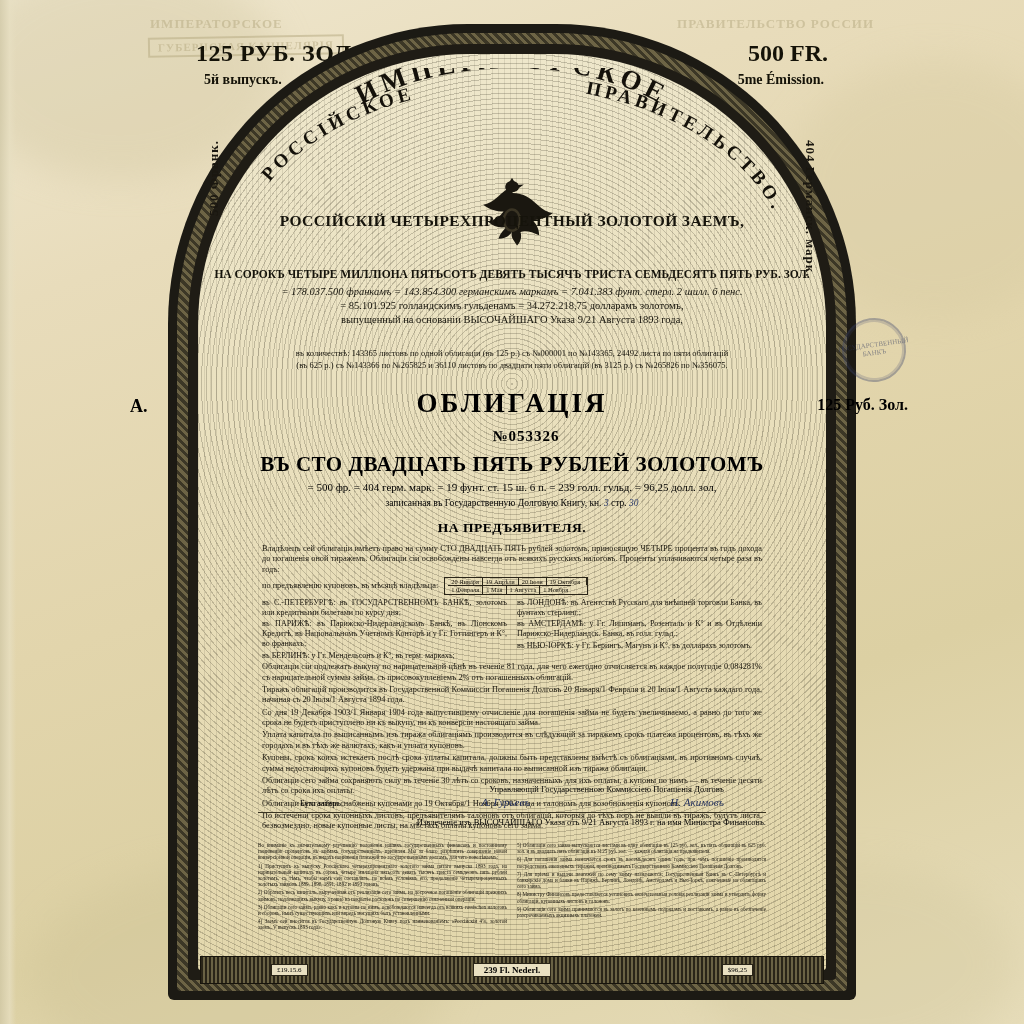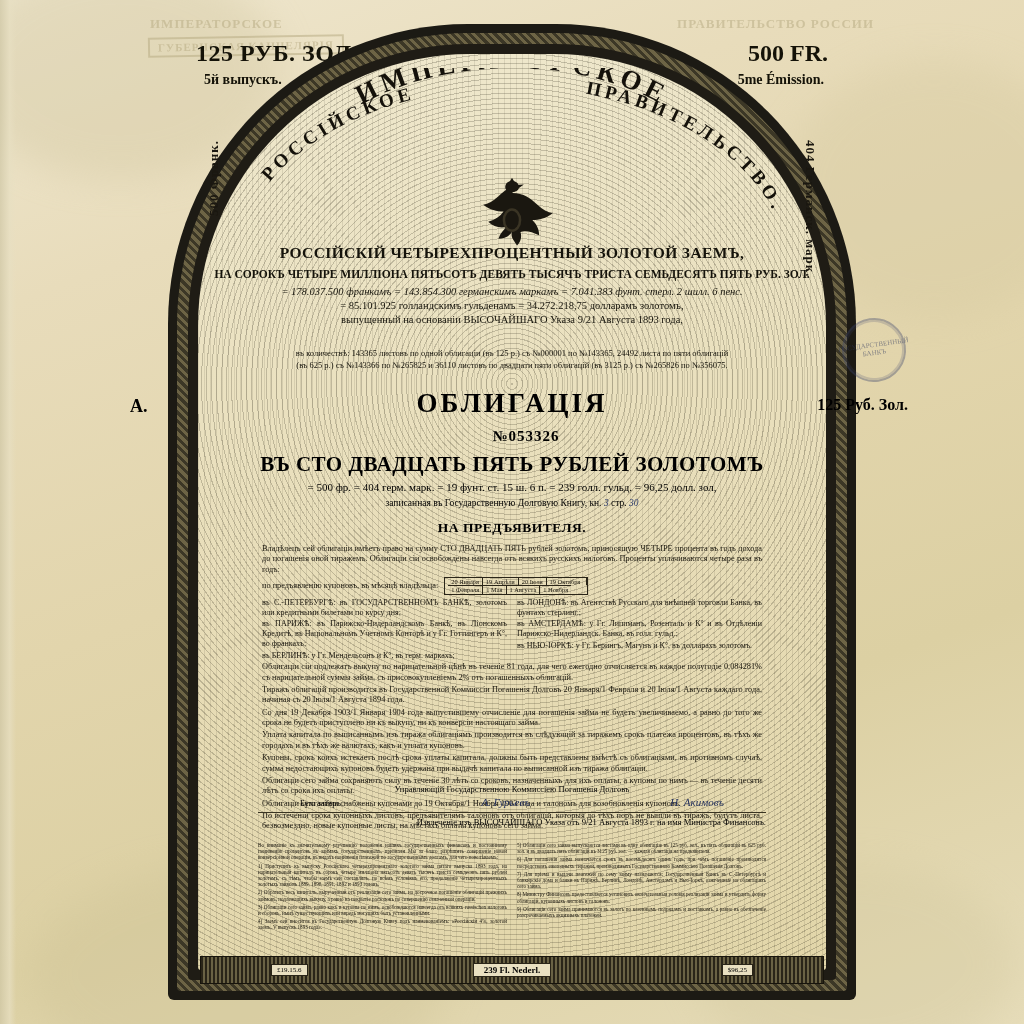--- a/index.html
+++ b/index.html
@@ -88,21 +88,21 @@
   .arc-title svg{display:block;margin:0 auto;}
 
   
   .eagle{
     position:absolute;left:50%;top:152px;transform:translateX(-50%);
     width:86px;height:78px;
   }
 
   
   .hdr{position:absolute;left:96px;right:96px;text-align:center;color:#15130b;}
-  .l1{top:212px;font-size:15.5px;font-weight:bold;letter-spacing:.4px;margin-top:32px;}
+  .l1{top:212px;font-size:15.5px;font-weight:bold;letter-spacing:.4px;}
   .l2{top:238px;font-size:20px;font-weight:bold;letter-spacing:.6px;}
   .l3{top:268px;font-size:11.5px;font-weight:bold;}
   .l4{top:286px;font-size:10.5px;font-style:italic;}
   .l5{top:300px;font-size:10.5px;}
   .l6{top:314px;font-size:10.5px;}
   .l8{top:348px;font-size:8.5px;}
   .l9{top:360px;font-size:8.5px;}
 
   
   .stamp-circ{
@@ -138,21 +138,21 @@
   .col{flex:1;font-size:8px;line-height:1.22;}
   .coupon-table{
     display:inline-block;border:1px solid #2a2518;font-size:6.4px;line-height:1.15;
     text-align:center;margin-left:4px;vertical-align:middle;
   }
   .coupon-table span{padding:0 3px;border-right:1px solid #2a2518;}
   .coupon-table span:last-child{border-right:none;}
   .coupon-table .row2 span{border-top:1px solid #2a2518;}
 
   .sign{
-    position:absolute;left:300px;right:300px;top:784px;font-size:8.5px;text-align:center;
+    position:absolute;left:300px;right:300px;top:784px;font-size:8.5px;text-align:right;
   }
   .sign .ln{margin-bottom:2px;}
   .sig-name{font-style:italic;color:#23305c;font-size:11px;}
 
   
   .fineprint{
     position:absolute;left:258px;right:258px;top:812px;bottom:78px;
     border-top:1px solid #3a3422;padding-top:4px;
   }
   .fp-title{text-align:right;font-size:8.6px;font-weight:normal;margin-bottom:15px;}

